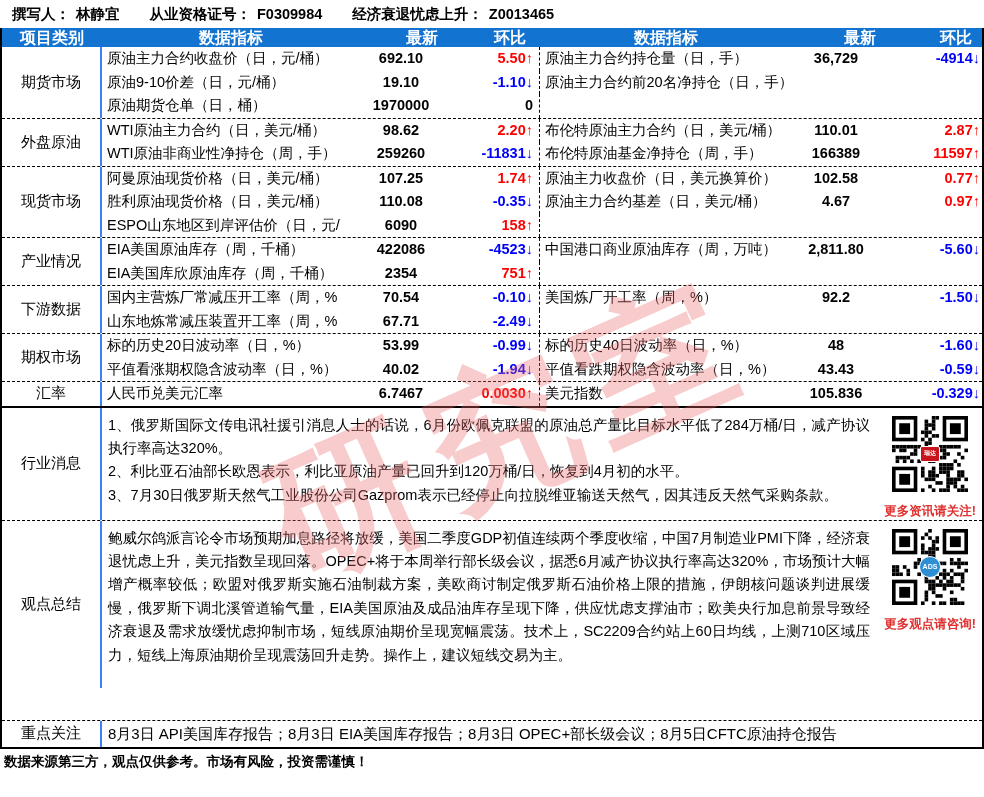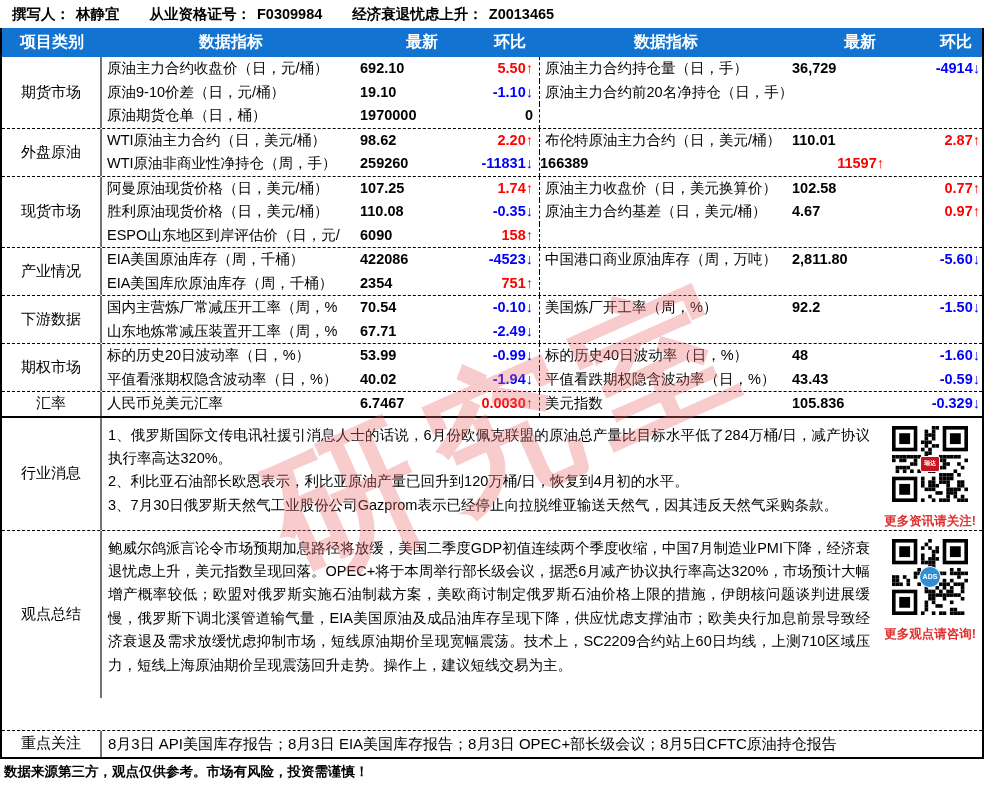--- a/index.html
+++ b/index.html
@@ -20,31 +20,31 @@
   .rpt-title { flex:1; text-align:center; font-size:31px; font-weight:bold; padding-top:8px; }
   .rpt-date { width:170px; text-align:right; font-size:27px; font-weight:bold; padding-top:10px; }
 
   .author-row { height:28px; display:flex; align-items:center; padding-left:12px;
     font-size:14.5px; font-weight:bold; gap:6px; }
   .author-row .gap { width:18px; }
 
   
   .boxed { border-left:2px solid #000; border-right:2px solid #000; }
   .thead, .sec { display:grid; grid-template-columns:100px 258px 92px 88px 252px 98px 96px; }
-  .thead { background:var(--accent,#1373d0); height:29px; align-items:center;
+  .thead { background:var(--accent,#1373d0); height:19px; align-items:center;
     color:#fff; font-size:16px; font-weight:bold; }
   .thead .c { text-align:center; }
   .thead .r { text-align:right; padding-right:14px; }
   .sec { position:relative; }
   .sec + .sec { border-top:1.5px dashed #000; }
   .cat { grid-column:1; display:flex; align-items:center; justify-content:center;
-    font-size:15px; border-right:2px solid #737373; }
+    font-size:15px; border-right:2px solid #3b82f6; }
   .cell { height:23.5px; line-height:23.5px; font-size:14.5px; white-space:nowrap; overflow:hidden; }
   .lbl { padding-left:5px; }
-  .val { text-align:left; font-weight:bold; padding-right:10px; }
+  .val { text-align:center; font-weight:bold; padding-right:10px; }
   .chg { text-align:right; font-weight:bold; padding-right:6px; }
   .chg.l { border-right:1.5px dashed #000; }
   .up   { color:#fe0000; }
   .down { color:#0000fe; }
   .flat { color:#000; }
 
   
   .bsec { display:grid; grid-template-columns:100px 1fr 104px; position:relative; }
   .bsec.nofr { grid-template-columns:100px 1fr; }
   .bsec .cat { font-size:15px; }
@@ -129,20 +129,21 @@
           <div class="cat" style="grid-row: 1 / span 2;">外盘原油</div>
           <div class="cell lbl">WTI原油主力合约（日，美元/桶）</div>
           <div class="cell val">98.62</div>
           <div class="cell chg l up">2.20↑</div>
           <div class="cell lbl">布伦特原油主力合约（日，美元/桶）</div>
           <div class="cell val">110.01</div>
           <div class="cell chg up">2.87↑</div>
           <div class="cell lbl"> WTI原油非商业性净持仓（周，手）</div>
           <div class="cell val">259260</div>
           <div class="cell chg l down">-11831↓</div>
+          <div class="cell lbl">布伦特原油基金净持仓（周，手）</div>
           <div class="cell val">166389</div>
           <div class="cell chg up">11597↑</div>
         </div>
         <div class="sec">
           <div class="cat" style="grid-row: 1 / span 3;">现货市场</div>
           <div class="cell lbl">阿曼原油现货价格（日，美元/桶）</div>
           <div class="cell val">107.25</div>
           <div class="cell chg l up">1.74↑</div>
           <div class="cell lbl">原油主力收盘价（日，美元换算价）</div>
           <div class="cell val">102.58</div>

